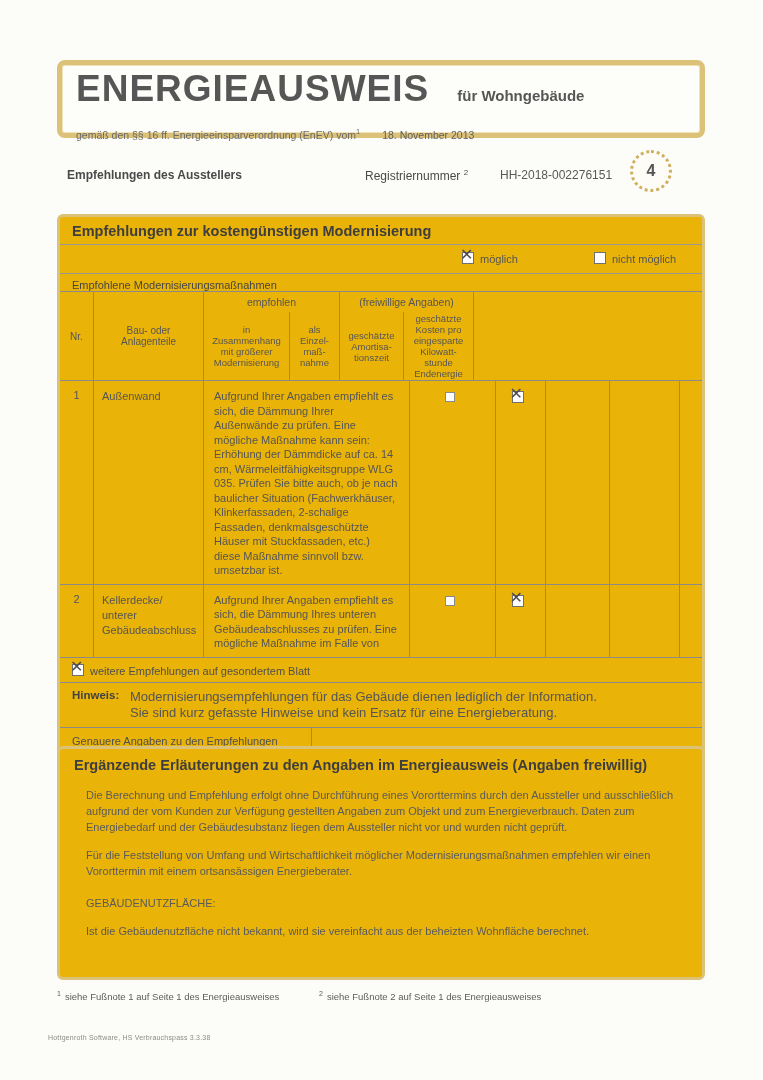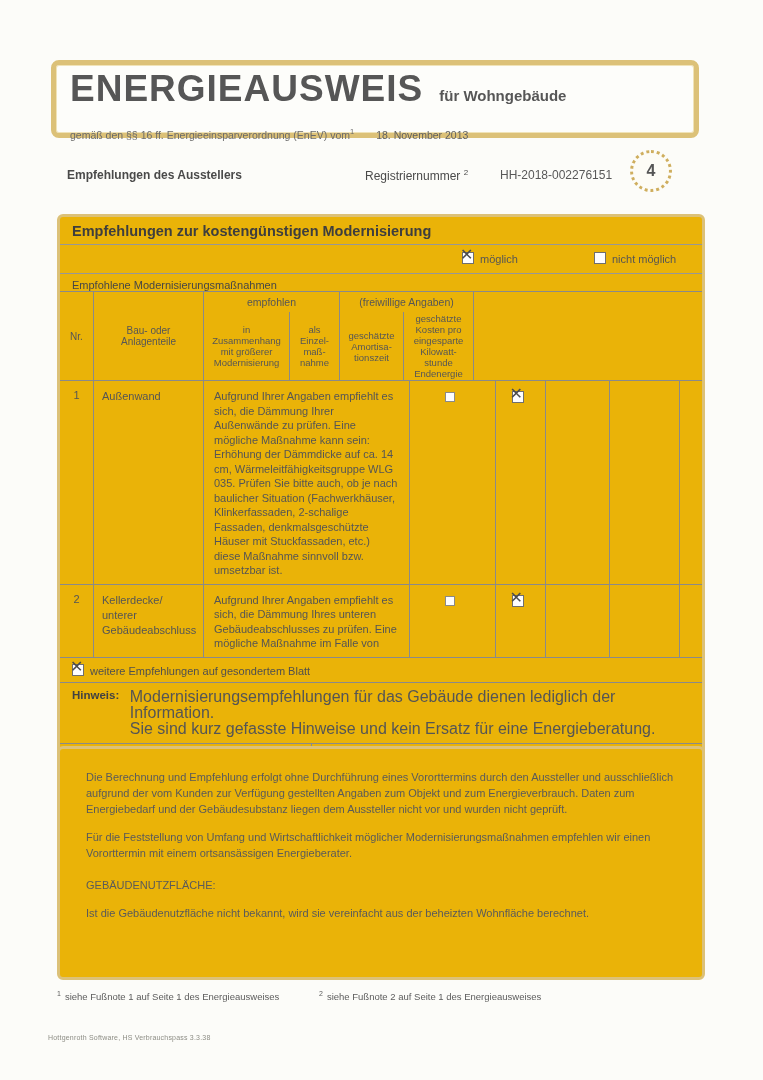--- a/index.html
+++ b/index.html
@@ -4,28 +4,28 @@
 <style>
   html,body { margin:0; padding:0; background:#ffffff; }
   .page {
     position:relative; width:763px; height:1080px;
     background:#fcfcf9;
     font-family:"Liberation Sans","DejaVu Sans",sans-serif;
     color:#4f4f4f; overflow:hidden;
   }
   
   .title-box {
-    position:absolute; left:51px; top:60px; width:648px; height:78px;
+    position:absolute; left:57px; top:60px; width:648px; height:78px;
     box-sizing:border-box; border:5px solid #dcc178; border-radius:8px;
     background:#fdfdfa; padding:4px 4px 2px 14px;
     box-shadow: inset 0 0 0 1px #f0e3b8;
   }
   .title-row { display:flex; align-items:baseline; }
   .main-title { font-size:37px; font-weight:bold; color:#565656; letter-spacing:1px; line-height:40px; }
-  .title-sub { font-size:15px; font-weight:bold; color:#565656; margin-left:16px; }
+  .title-sub { font-size:15px; font-weight:bold; color:#565656; margin-left:28px; }
   .law-line { font-size:10.5px; color:#6b6b6b; margin-top:18px; }
   .law-line sup { font-size:7.5px; }
   .law-date { margin-left:22px; color:#606060; }
   
   .meta-row { position:absolute; left:57px; top:158px; width:648px; height:44px;text-align:right; }
   .meta-label { position:absolute; left:10px; top:10px; font-size:12px; font-weight:bold; color:#4a4a4a; }
   .reg-label  { position:absolute; left:308px; top:10px; font-size:12px; font-weight:normal; color:#4a4a4a; }
   .reg-label sup { font-size:8px; }
   .reg-value  { position:absolute; left:443px; top:10px; font-size:12px; color:#585858; }
   .page-circle {
@@ -70,21 +70,21 @@
   .td-nr { width:34px; text-align:center; padding-top:8px; }
   .td-comp { width:110px; padding:8px 8px 0 8px; line-height:15px; }
   .td-desc { width:206px; padding:8px 10px 6px 10px; line-height:14.5px; }
   .td-c4 { width:86px; text-align:center; padding-top:10px; }
   .td-c5 { width:50px; text-align:center; padding-top:10px; }
   .td-c6 { width:64px; } .td-c7 { width:70px; }
   .td-filler { flex:1; border-right:none; }
   .further-row { padding:6px 12px 5px; font-size:11px; border-bottom:1.2px solid #8a8a8a; }
   .note-row { display:flex; padding:6px 0 6px 12px; border-bottom:1.2px solid #8a8a8a; }
   .note-label { width:58px; font-size:11.5px; font-weight:bold; color:#424242; }
-  .note-lines { font-size:16px; line-height:16px; color:#555; }
+  .note-lines { font-size:13px; line-height:16px; color:#555; }
   .details-row { display:flex; min-height:38px; }
   .details-left { width:252px; box-sizing:border-box; border-right:1px solid #8a8a8a; padding:6px 30px 8px 12px; font-size:11px; line-height:15px; }
   .details-right { flex:1; }
   
   .box2-title { font-size:14.5px; font-weight:bold; color:#3e3e3e; margin-bottom:14px; }
   .box2 p { margin:12px; font-size:11px; line-height:16px; color:#5a5a5a; }
   .usage-heading { margin-top:16px !important; }
   
   .footnotes { position:absolute; left:57px; top:990px; width:648px; display:flex; font-size:9.5px; color:#5c5c5c; }
   .footnotes sup { font-size:7px; margin-right:4px; }
@@ -195,20 +195,21 @@
       </div>
     </div>
 
     <div class="details-row">
       <div class="details-left">Genauere Angaben zu den Empfehlungen sind erhältlich bei/unter:</div>
       <div class="details-right"></div>
     </div>
   </div>
 
   <div class="gold-box box2">
+    <div class="box2-title">Ergänzende Erläuterungen zu den Angaben im Energieausweis (Angaben freiwillig)</div>
     <p>Die Berechnung und Empfehlung erfolgt ohne Durchführung eines Vororttermins durch den Aussteller und ausschließlich aufgrund der vom Kunden zur Verfügung gestellten Angaben zum Objekt und zum Energieverbrauch. Daten zum Energiebedarf und der Gebäudesubstanz liegen dem Aussteller nicht vor und wurden nicht geprüft.</p>
     <p>Für die Feststellung von Umfang und Wirtschaftlichkeit möglicher Modernisierungsmaßnahmen empfehlen wir einen Vororttermin mit einem ortsansässigen Energieberater.</p>
     <p class="usage-heading">GEBÄUDENUTZFLÄCHE:</p>
     <p>Ist die Gebäudenutzfläche nicht bekannt, wird sie vereinfacht aus der beheizten Wohnfläche berechnet.</p>
   </div>
 
   <div class="footnotes">
     <span class="fn1"><sup>1</sup><span>siehe Fußnote 1 auf Seite 1 des Energieausweises</span></span>
     <span><sup>2</sup><span>siehe Fußnote 2 auf Seite 1 des Energieausweises</span></span>
   </div>

